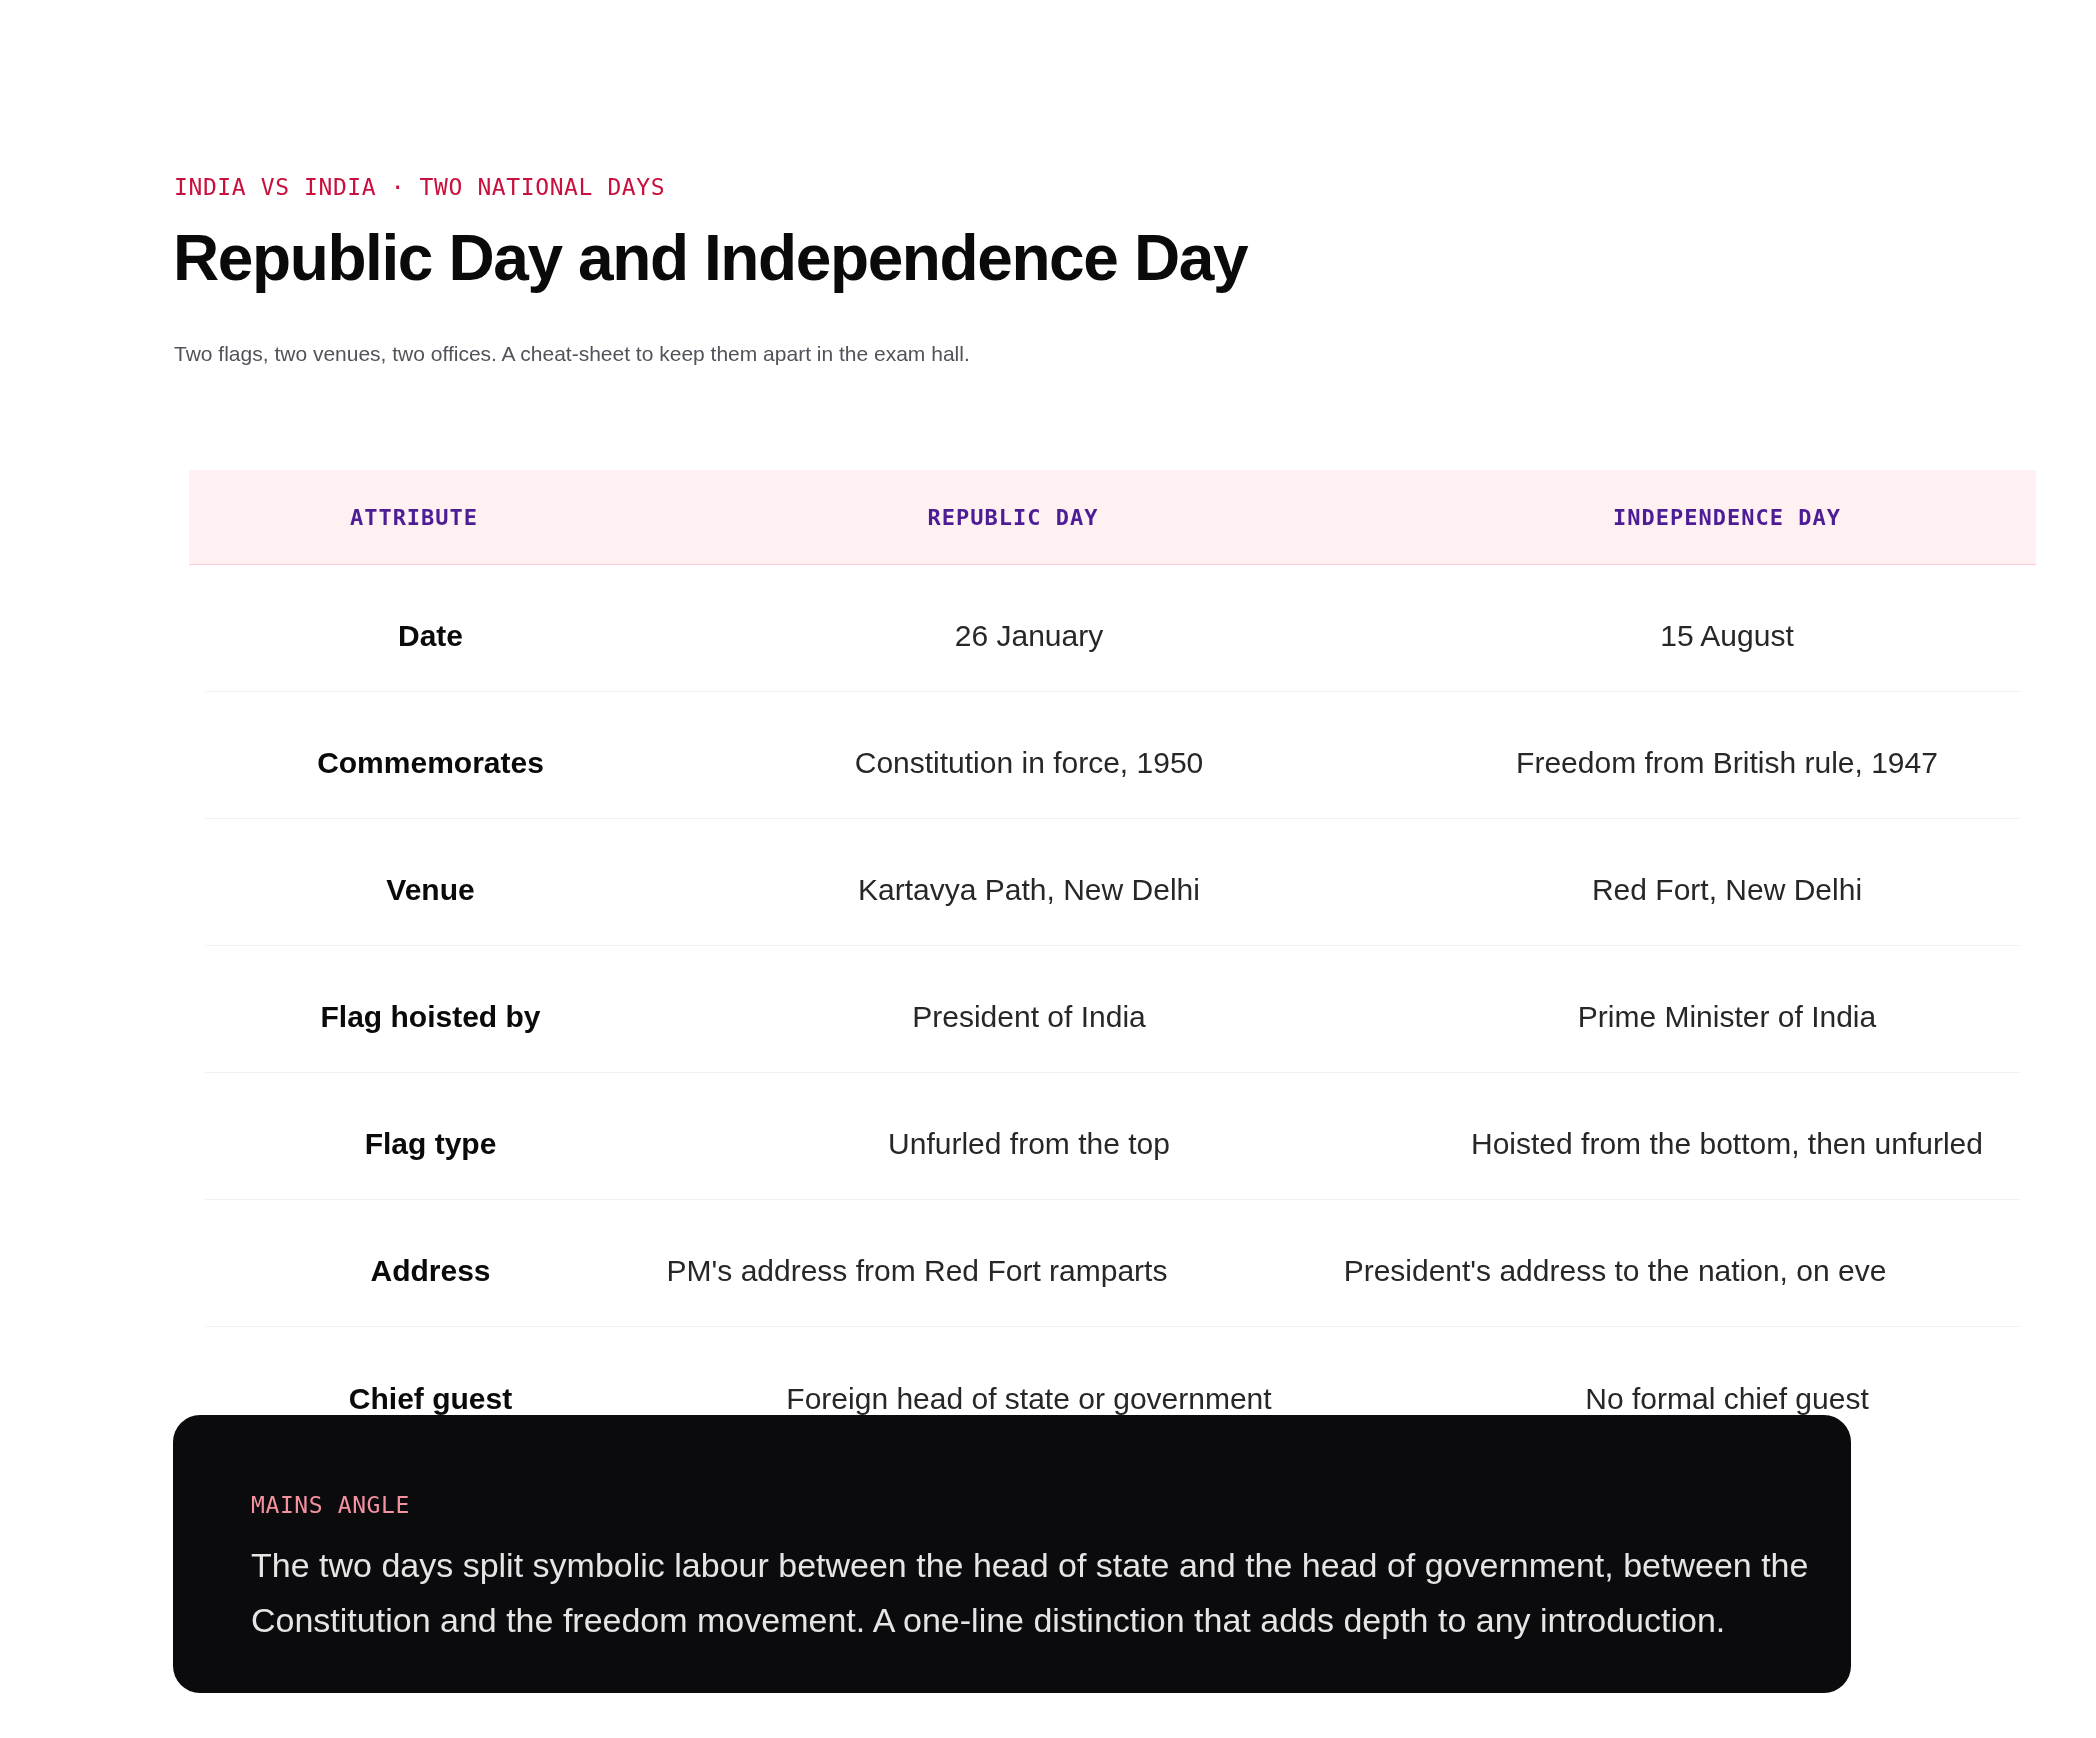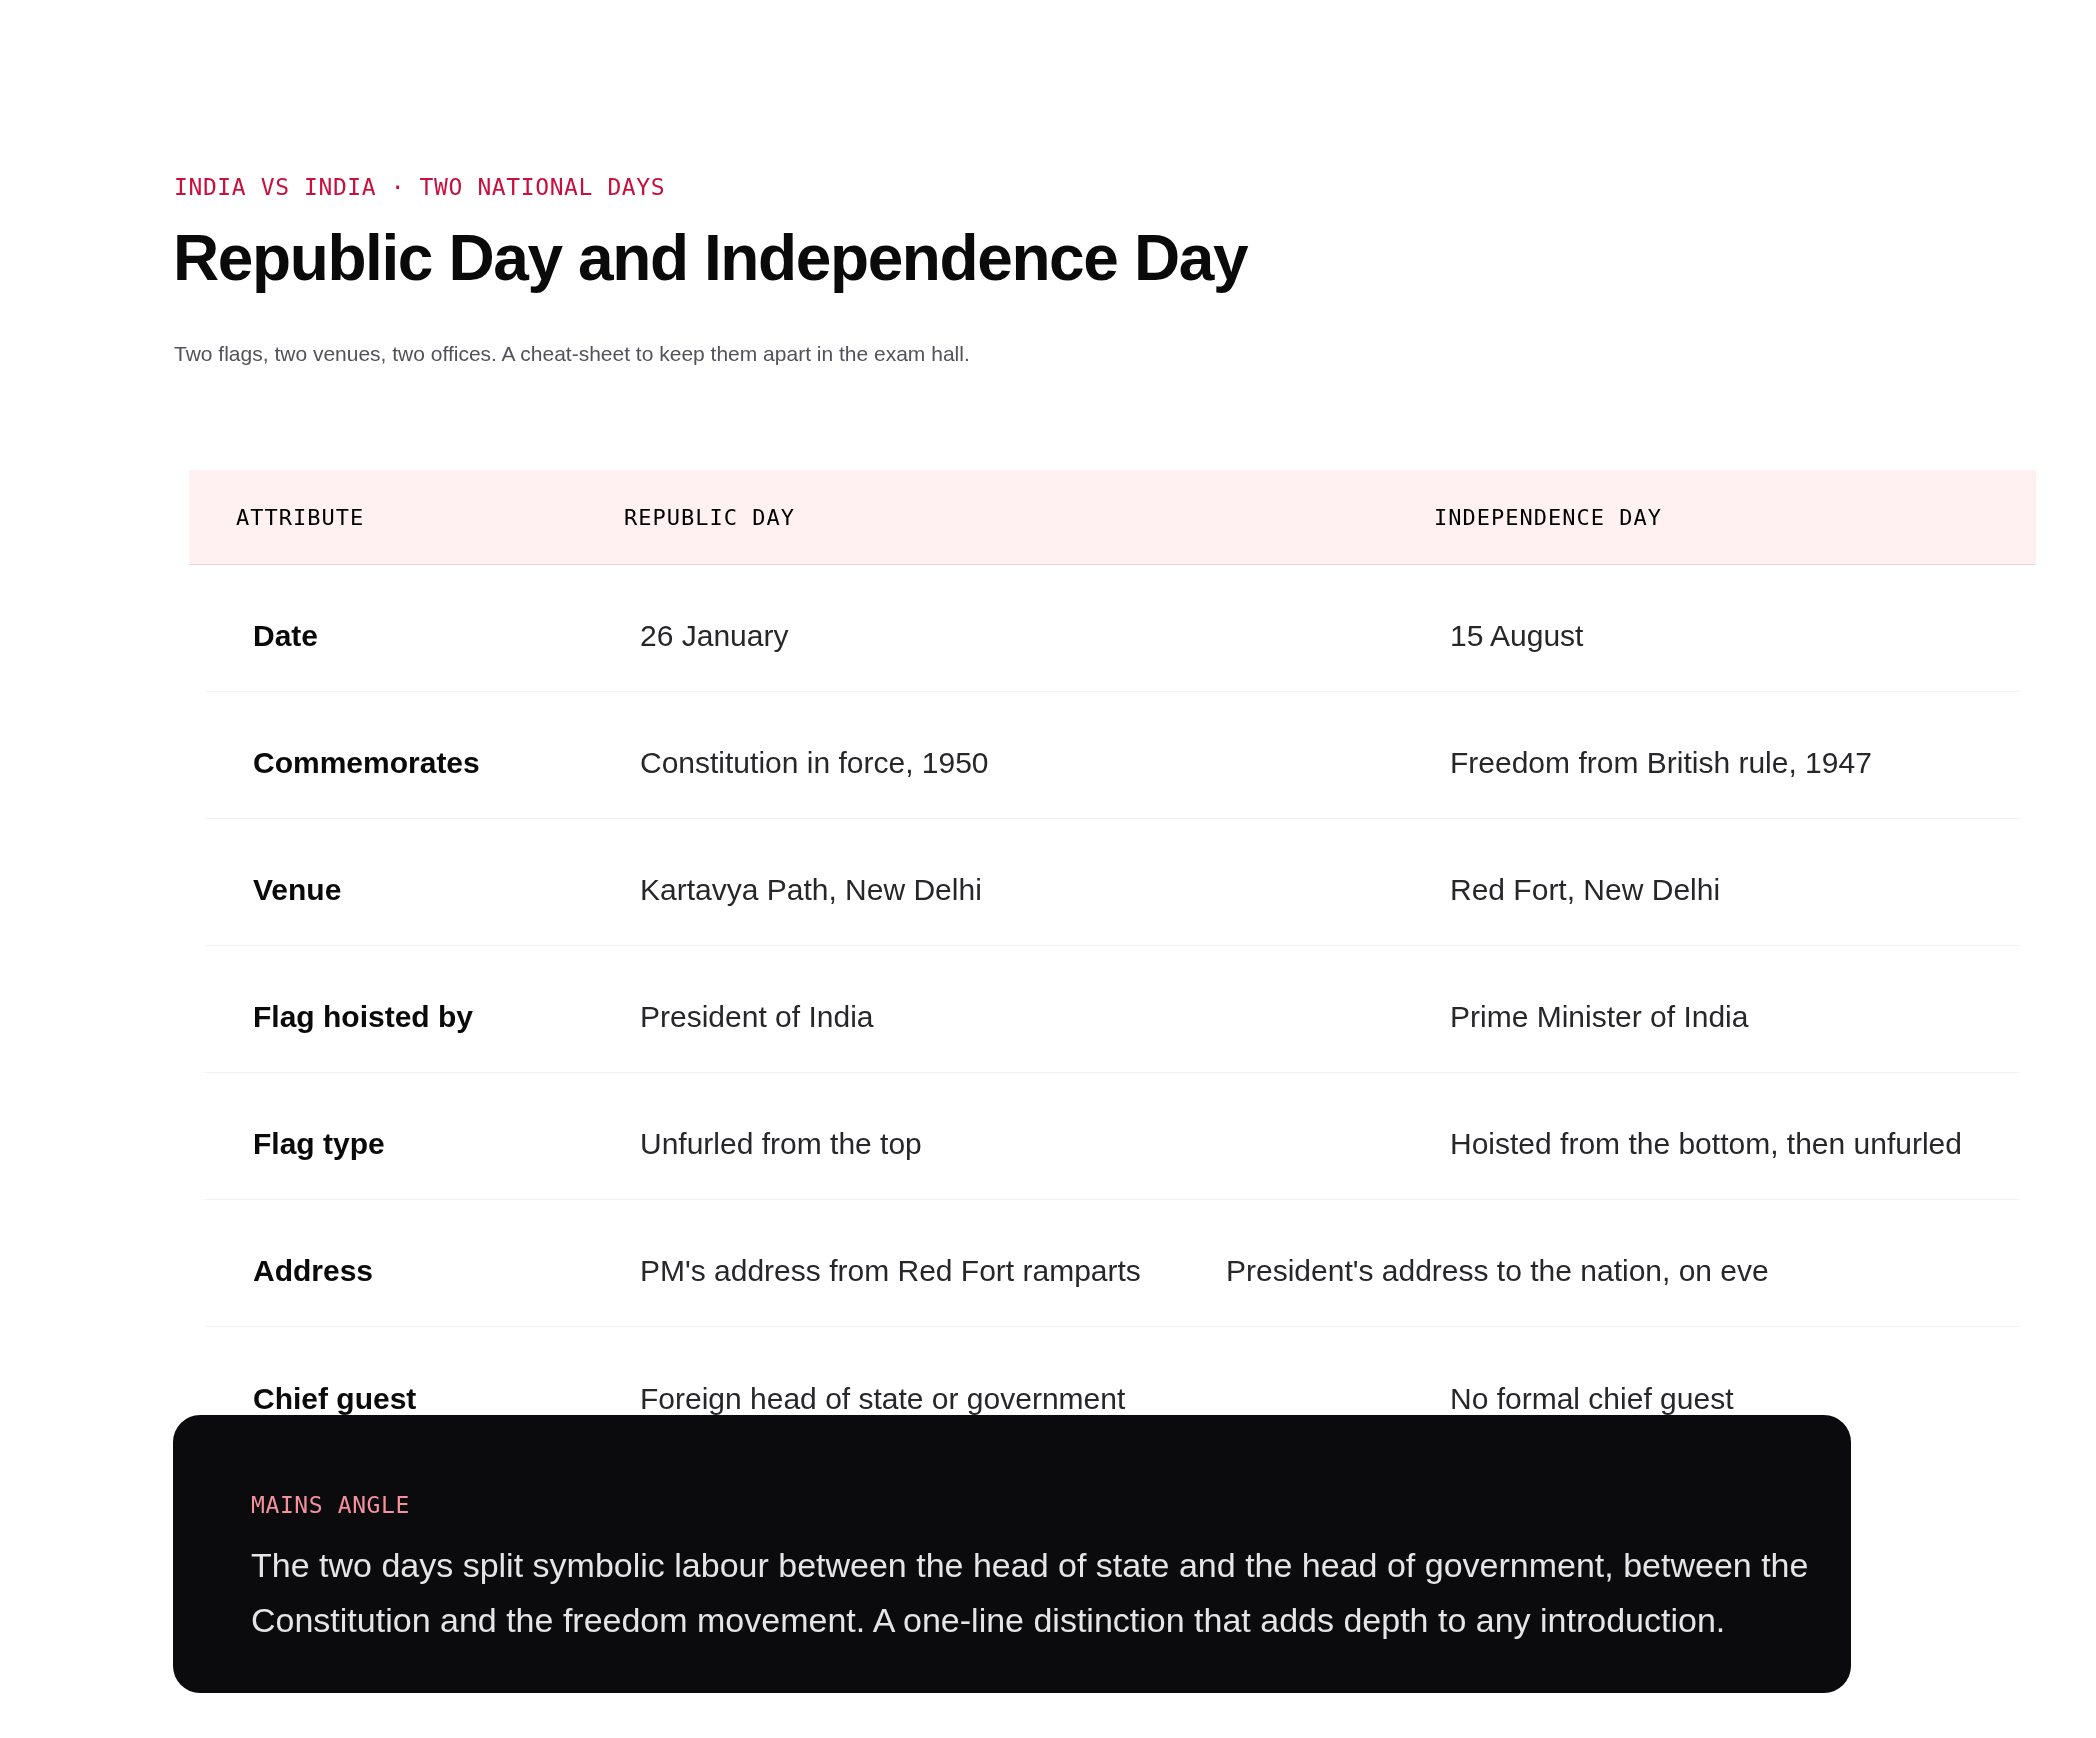--- a/index.html
+++ b/index.html
@@ -26,31 +26,33 @@
     font-size: 21px; line-height: 39px; color: #52525b; white-space: nowrap;
   }
 
   .table { position: absolute; left: 0; top: 390px; width: 1879px; border-collapse: collapse; }
   .thead {
     display: flex; height: 95px; background: #fff0f2;
     border-bottom: 1.9px solid #fecdd3; align-items: center;
   }
   .th {
     font-family: "DejaVu Sans Mono", "Liberation Mono", monospace;
-    font-weight: 400; font-size: 22px; letter-spacing: 1px;
-    color: #000000; text-transform: uppercase; white-space: nowrap;
+    font-weight: 700; font-size: 22px; letter-spacing: 1px;
+    color: #4c1d95; text-transform: uppercase; white-space: nowrap;
     padding-top: 1.9px;
+    text-align: center;
   }
   .c1 { width: 387px; padding-left: 31px; }
   .c2 { width: 778px; }
   .c3 { flex: 1; }
 
   .row {
     display: flex; height: 111px; align-items: center;
     border-bottom: 1.9px solid #f1f1f2;
+    text-align: center;
   }
   .row:last-child { border-bottom: none; }
   .cell-label {
     font-family: "Liberation Sans", sans-serif; font-weight: 700;
     font-size: 30px; color: #0a0a0a; white-space: nowrap;
   }
   .cell-value {
     font-family: "Liberation Sans", sans-serif; font-weight: 400;
     font-size: 30px; color: #27272a; white-space: nowrap;
   }

